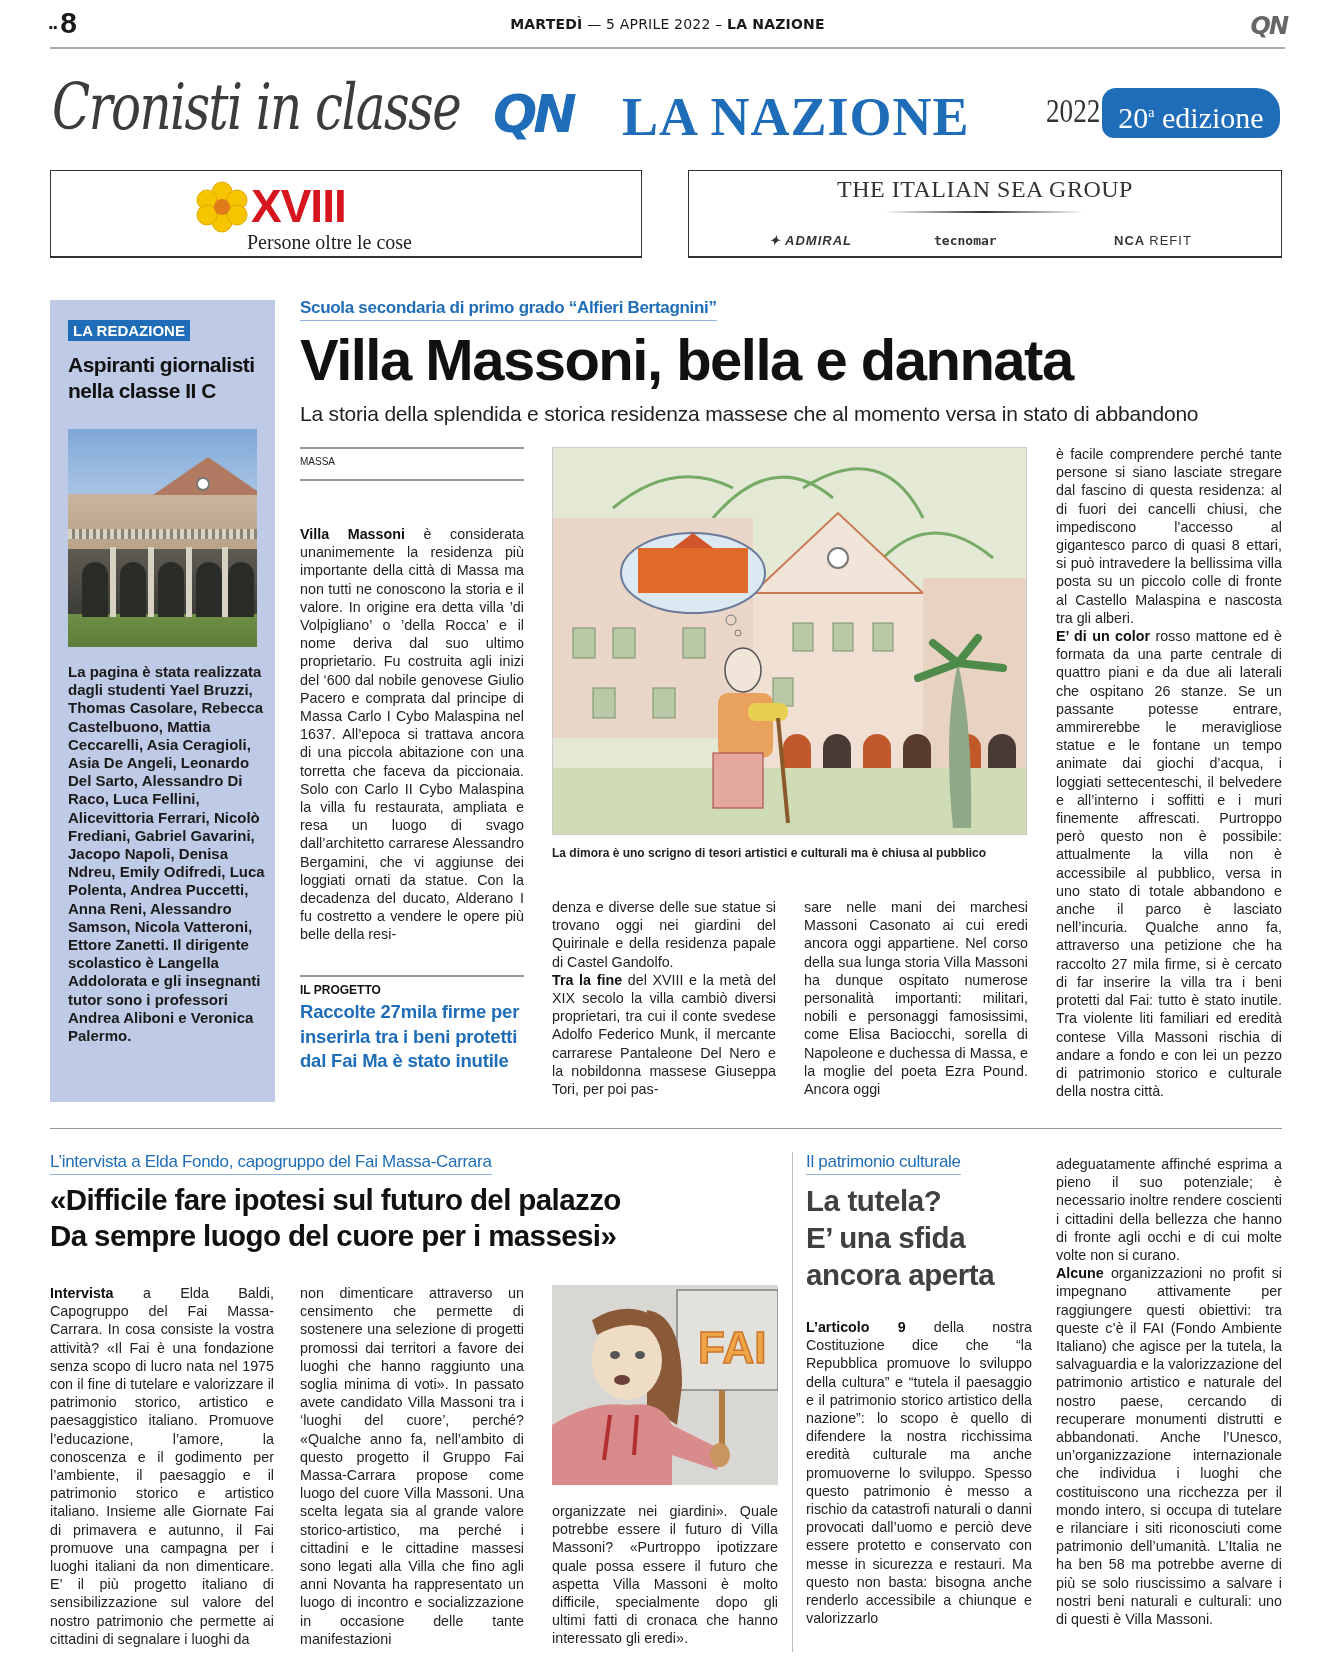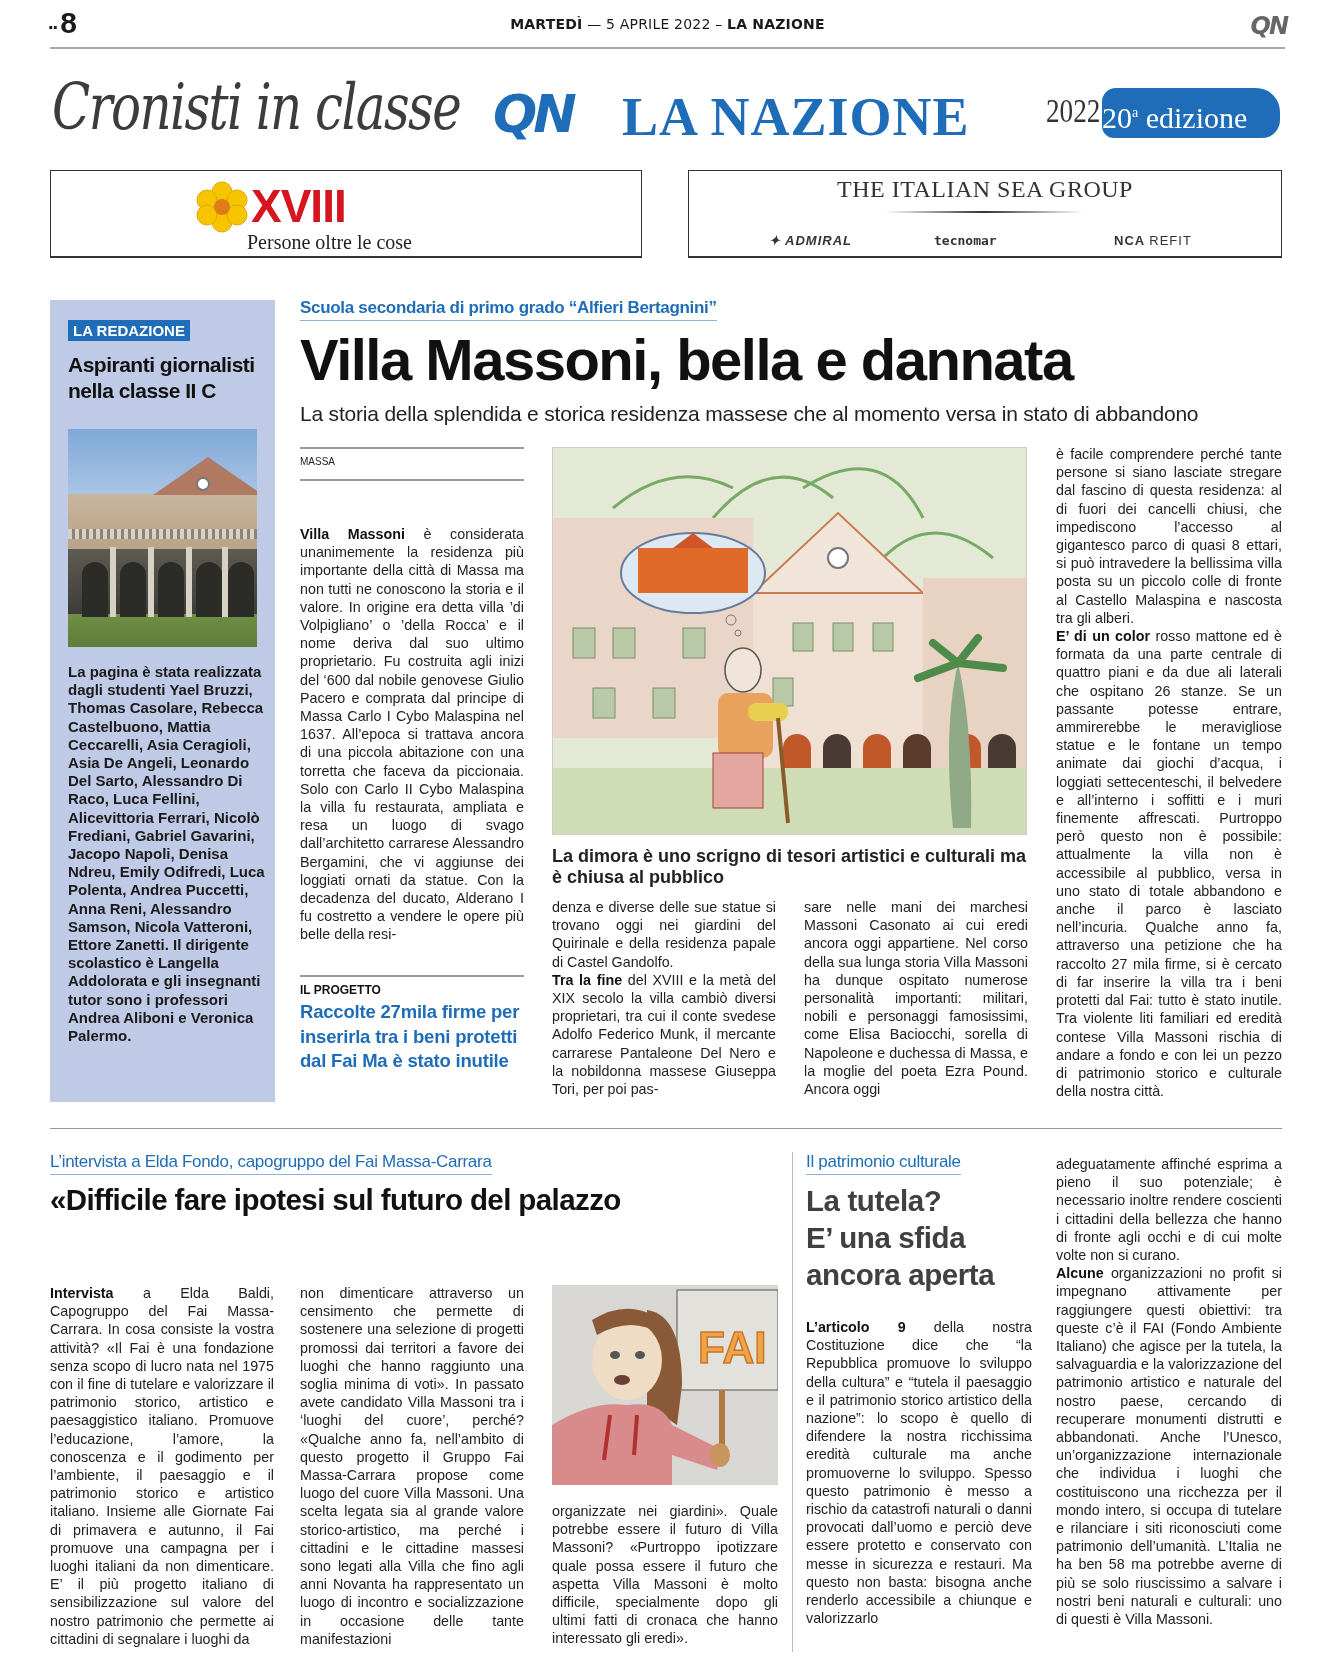--- a/index.html
+++ b/index.html
@@ -10,21 +10,21 @@
   .pageno .dots { font-size: 20px; vertical-align: 4px; margin-right: 3px; }
   .dateline { left: 0; width: 1335px; top: 16px; text-align: center; font-size: 14px; font-family: "DejaVu Sans", sans-serif; letter-spacing: 0.2px; }
   .dateline b { font-weight: bold; }
   .qn-small { right: 48px; top: 12px; font-size: 24px; font-weight: bold; color: #666; font-style: italic; letter-spacing: -2px; font-family: "DejaVu Sans", sans-serif; }
   .topline { left: 50px; top: 47px; width: 1235px; height: 2px; background: #aaa; }
   
   .cronisti { left: 52px; top: 70px; font-family: "DejaVu Serif", serif; font-size: 64px; color: #3c3c3c; letter-spacing: -2px; font-style: italic; transform: scaleX(0.78); transform-origin: left; }
   .qn-big { left: 493px; top: 84px; font-family: "DejaVu Sans", sans-serif; font-weight: bold; font-style: italic; font-size: 52px; color: #1f6db8; letter-spacing: -4px; }
   .lanazione { left: 622px; top: 86px; font-family: "Liberation Serif", serif; font-weight: bold; font-size: 54px; color: #1f6db8; letter-spacing: 1px; }
   .year { left: 1046px; top: 92px; font-family: "Liberation Serif", serif; font-size: 34px; color: #333; transform: scaleX(0.8); transform-origin: left; }
-  .edizione { left: 1102px; top: 88px; width: 178px; height: 50px; background: #1f6db8; border-radius: 14px 24px 18px 12px; color: #fff; font-family: "Liberation Serif", serif; font-size: 30px; text-align: left; line-height: 50px; }
+  .edizione { left: 1102px; top: 88px; width: 178px; height: 50px; background: #1f6db8; border-radius: 14px 24px 18px 12px; color: #fff; font-family: "Liberation Serif", serif; font-size: 30px; text-align: center; line-height: 50px; }
   .edizione sup { font-size: 14px; }
   
   .sponsor { top: 170px; height: 88px; border: 1.5px solid #333; border-bottom-width: 2px; }
   .conad-box { left: 50px; width: 592px; }
   .isg-box { left: 688px; width: 594px; }
   .flower { position: absolute; left: 145px; top: 10px; width: 52px; height: 52px; }
   .conad-word { position: absolute; left: 200px; top: 8px; font-family: "Liberation Sans", sans-serif; font-weight: bold; font-size: 46px; color: #d6151f; letter-spacing: -1px; }
   .conad-tag { position: absolute; left: 196px; top: 60px; font-family: "Liberation Serif", serif; font-size: 20px; color: #222; }
   .isg-title { position: absolute; left: 0; width: 100%; top: 5px; text-align: center; font-family: "Liberation Serif", serif; font-size: 24px; color: #333; letter-spacing: 0.5px; }
   .isg-bar { position: absolute; left: 195px; width: 200px; top: 40px; height: 2px; background: linear-gradient(90deg, transparent, #333, transparent); }
@@ -53,21 +53,21 @@
   .col-text b { font-weight: bold; color: #111; }
   .rule { height: 1.5px; background: #999; }
   .massa { left: 300px; top: 456px; font-size: 10px; color: #222; }
   .massa-top { left: 300px; top: 447px; width: 224px; }
   .massa-bot { left: 300px; top: 479px; width: 224px; }
   .c1-text { left: 300px; top: 497px; width: 224px; margin-top: 28px; }
   .prog-rule { left: 300px; top: 975px; width: 224px; }
   .prog-label { left: 300px; top: 983px; font-size: 12px; font-weight: bold; color: #111; }
   .prog-title { left: 300px; top: 1000px; width: 224px; font-size: 18.5px; font-weight: bold; color: #1f6db8; line-height: 24.5px; letter-spacing: -0.2px; }
   .drawing { left: 552px; top: 447px; width: 475px; height: 388px; overflow: hidden; background: #dfe5cf; border: 1px solid #ccc; }
-  .caption { left: 552px; top: 846px; width: 480px; font-size: 18px; font-weight: bold; color: #222; }
+  .caption { left: 552px; top: 846px; width: 480px; font-size: 12px; font-weight: bold; color: #222; }
   .c2-text { left: 552px; top: 898px; width: 224px; }
   .c3-text { left: 804px; top: 898px; width: 224px; }
   .c4-text { left: 1056px; top: 445px; width: 226px; }
   .mid-rule { left: 50px; top: 1128px; width: 1232px; height: 1px; background: #999; }
   .vrule { left: 792px; top: 1152px; width: 1px; height: 500px; background: #bbb; }
   
   .k2 { left: 50px; top: 1152px; font-weight: normal; }
   .h2 { left: 50px; top: 1182px; font-size: 29.5px; font-weight: bold; line-height: 36px; color: #111; letter-spacing: -0.6px; }
   .b-c1 { left: 50px; top: 1284px; width: 224px; }
   .b-c2 { left: 300px; top: 1284px; width: 224px; }
@@ -207,20 +207,21 @@
 <div class="abs col-text c2-text"><span>denza e diverse delle sue statue si trovano oggi nei giardini del Quirinale e della residenza papale di Castel Gandolfo.</span><br><b>Tra la fine</b><span> del XVIII e la metà del XIX secolo la villa cambiò diversi proprietari, tra cui il conte svedese Adolfo Federico Munk, il mercante carrarese Pantaleone Del Nero e la nobildonna massese Giuseppa Tori, per poi pas-</span></div>
 <div class="abs col-text c3-text">sare nelle mani dei marchesi Massoni Casonato ai cui eredi ancora oggi appartiene. Nel corso della sua lunga storia Villa Massoni ha dunque ospitato numerose personalità importanti: militari, nobili e personaggi famosissimi, come Elisa Baciocchi, sorella di Napoleone e duchessa di Massa, e la moglie del poeta Ezra Pound. Ancora oggi</div>
 <div class="abs col-text c4-text"><span>è facile comprendere perché tante persone si siano lasciate stregare dal fascino di questa residenza: al di fuori dei cancelli chiusi, che impediscono l’accesso al gigantesco parco di quasi 8 ettari, si può intravedere la bellissima villa posta su un piccolo colle di fronte al Castello Malaspina e nascosta tra gli alberi.</span><br><b>E’ di un color</b><span> rosso mattone ed è formata da una parte centrale di quattro piani e da due ali laterali che ospitano 26 stanze. Se un passante potesse entrare, ammirerebbe le meravigliose statue e le fontane un tempo animate dai giochi d’acqua, i loggiati settecenteschi, il belvedere e all’interno i soffitti e i muri finemente affrescati. Purtroppo però questo non è possibile: attualmente la villa non è accessibile al pubblico, versa in uno stato di totale abbandono e anche il parco è lasciato nell’incuria. Qualche anno fa, attraverso una petizione che ha raccolto 27 mila firme, si è cercato di far inserire la villa tra i beni protetti dal Fai: tutto è stato inutile. Tra violente liti familiari ed eredità contese Villa Massoni rischia di andare a fondo e con lei un pezzo di patrimonio storico e culturale della nostra città.</span></div>
 
 <div class="abs mid-rule"></div>
 <div class="abs vrule"></div>
 
 <div class="abs kicker k2">L’intervista a Elda Fondo, capogruppo del Fai Massa-Carrara</div>
 <div class="abs h2">
     <div>«Difficile fare ipotesi sul futuro del palazzo</div>
+    <div>Da sempre luogo del cuore per i massesi»</div>
   </div>
 <div class="abs col-text b-c1"><b>Intervista</b><span> a Elda Baldi, Capogruppo del Fai Massa-Carrara. In cosa consiste la vostra attività? «Il Fai è una fondazione senza scopo di lucro nata nel 1975 con il fine di tutelare e valorizzare il patrimonio storico, artistico e paesaggistico italiano. Promuove l’educazione, l’amore, la conoscenza e il godimento per l’ambiente, il paesaggio e il patrimonio storico e artistico italiano. Insieme alle Giornate Fai di primavera e autunno, il Fai promuove una campagna per i luoghi italiani da non dimenticare. E’ il più progetto italiano di sensibilizzazione sul valore del nostro patrimonio che permette ai cittadini di segnalare i luoghi da</span></div>
 <div class="abs col-text b-c2">non dimenticare attraverso un censimento che permette di sostenere una selezione di progetti promossi dai territori a favore dei luoghi che hanno raggiunto una soglia minima di voti». In passato avete candidato Villa Massoni tra i ‘luoghi del cuore’, perché? «Qualche anno fa, nell’ambito di questo progetto il Gruppo Fai Massa-Carrara propose come luogo del cuore Villa Massoni. Una scelta legata sia al grande valore storico-artistico, ma perché i cittadini e le cittadine massesi sono legati alla Villa che fino agli anni Novanta ha rappresentato un luogo di incontro e socializzazione in occasione delle tante manifestazioni</div>
 <div class="abs fai-img">
   <svg width="226" height="200" viewBox="0 0 226 200">
     <rect width="226" height="200" fill="#d9d7d3"></rect>
     <rect x="125" y="5" width="101" height="100" fill="#e3e1dc" stroke="#555" stroke-width="1"></rect>
     <text x="146" y="78" font-family="Liberation Sans, sans-serif" font-weight="bold" font-size="44" fill="#f0a448" stroke="#c9762a" stroke-width="1.5">FAI</text>
     <rect x="167" y="105" width="6" height="70" fill="#b07a42"></rect>
     <path d="M95 25 Q130 30 130 100 L125 140 L95 120z" fill="#8a5a38"></path>

